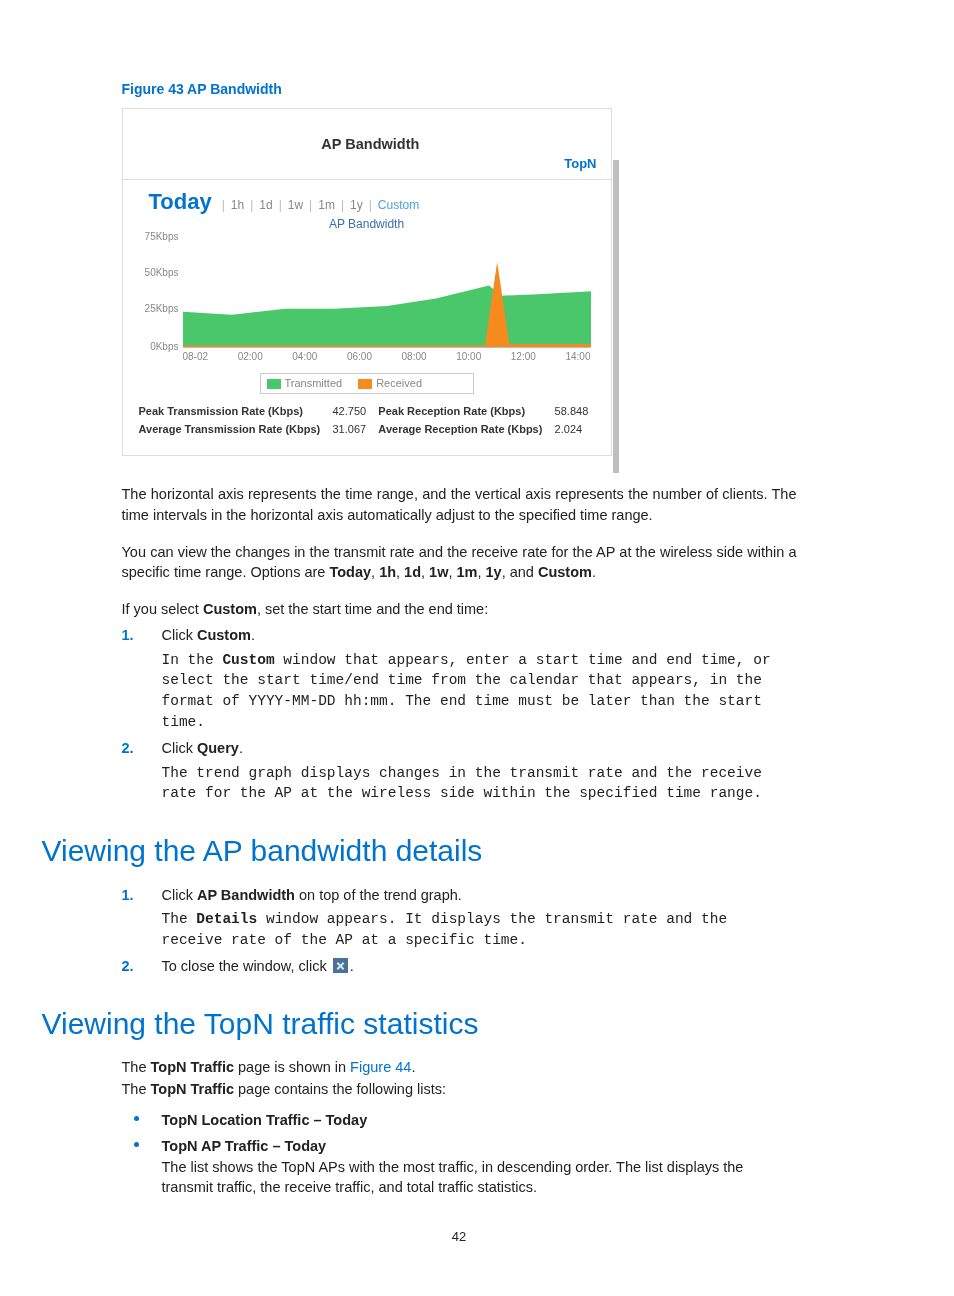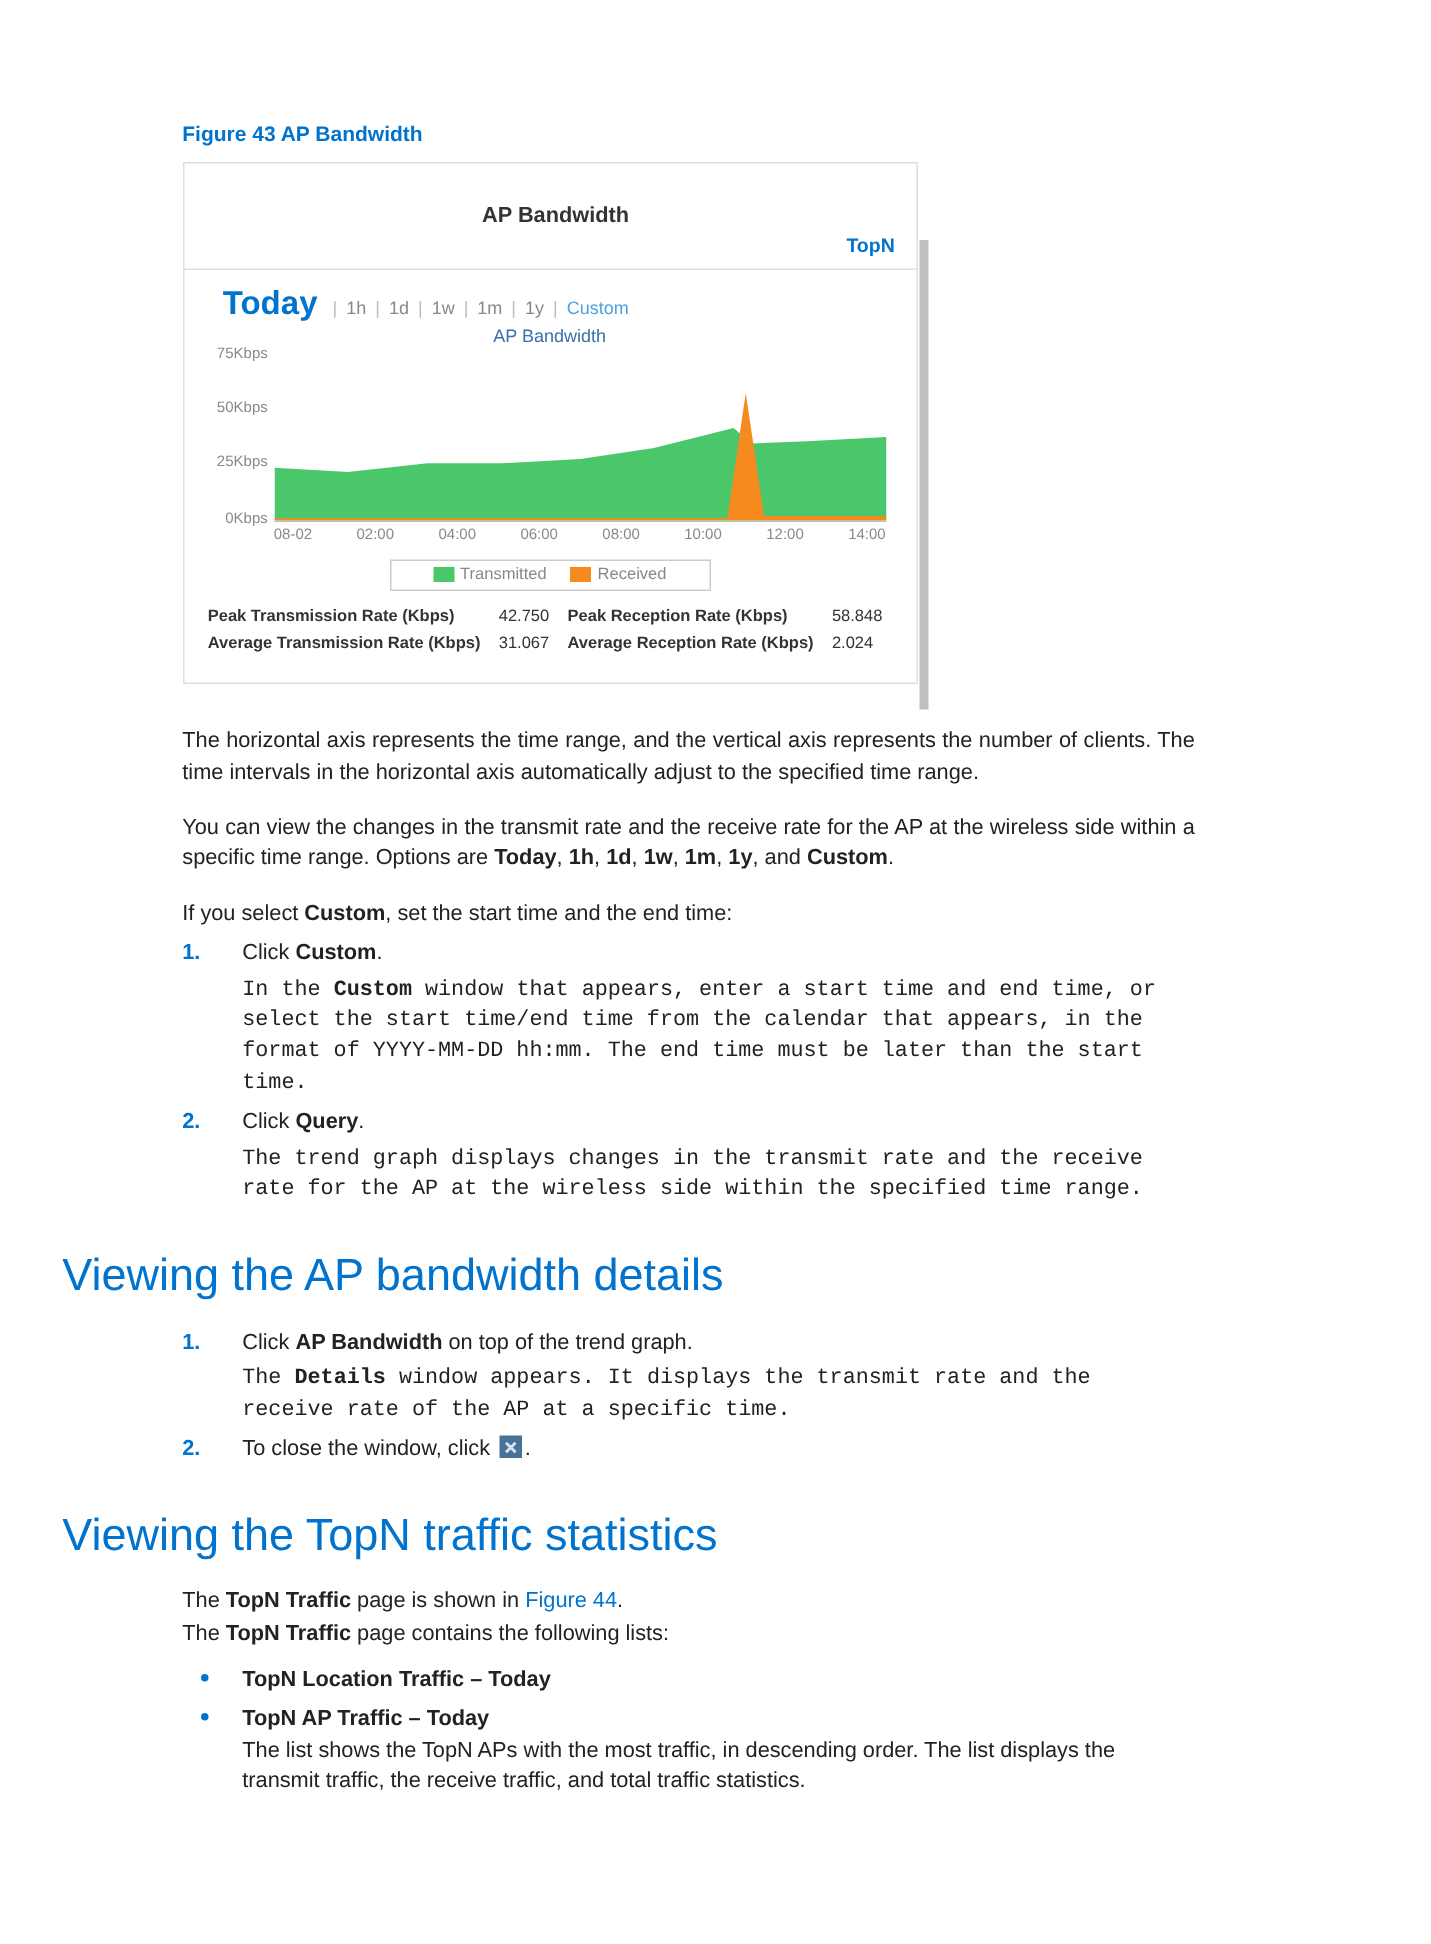--- a/index.html
+++ b/index.html
@@ -121,21 +121,20 @@
   }
   .xaxis {
     display: flex;
     justify-content: space-between;
     font-size: 10px;
     color: #888;
     padding-top: 2px;
   }
   .legendrow {
     display: flex;
-    justify-content: center;
     gap: 16px;
     border: 1px solid #ccc;
     width: 200px;
     margin: 6px auto 10px auto;
     padding: 2px 6px;
     font-size: 11px;
     color: #888;
   }
   .swatch {
     display: inline-block;
@@ -332,13 +331,14 @@
       <span class="dot"></span>
       <span class="bold">TopN Location Traffic – Today</span>
     </li>
     <li>
       <span class="dot"></span>
       <span class="bold">TopN AP Traffic – Today</span>
       <div class="detail">The list shows the TopN APs with the most traffic, in descending order. The list displays the transmit traffic, the receive traffic, and total traffic statistics.</div>
     </li>
   </ul>
 
+  <div class="pagenum">42</div>
 </div>
 
 </body></html>

